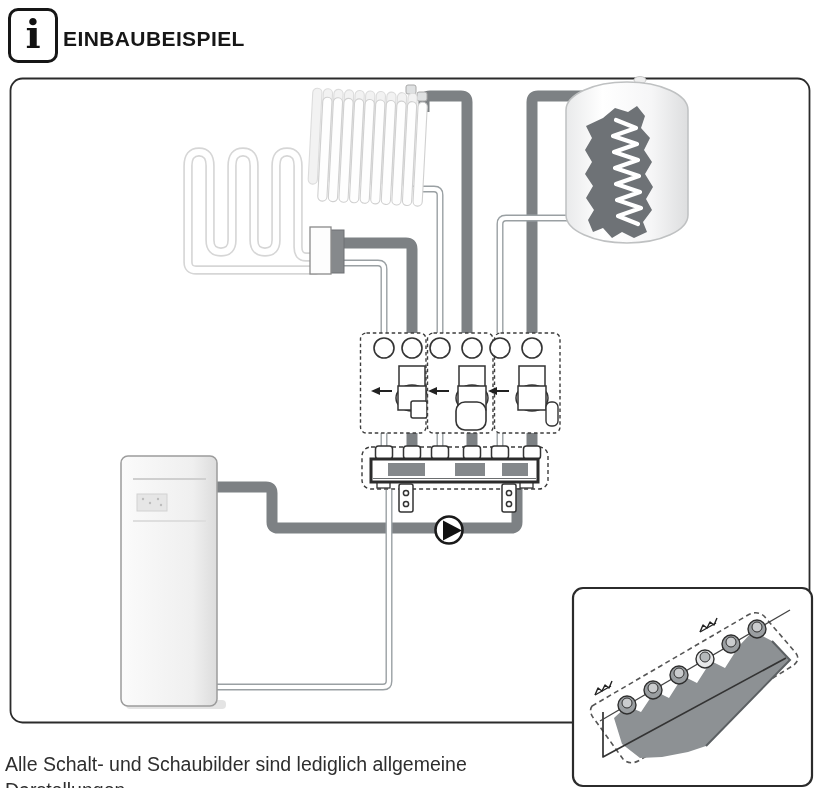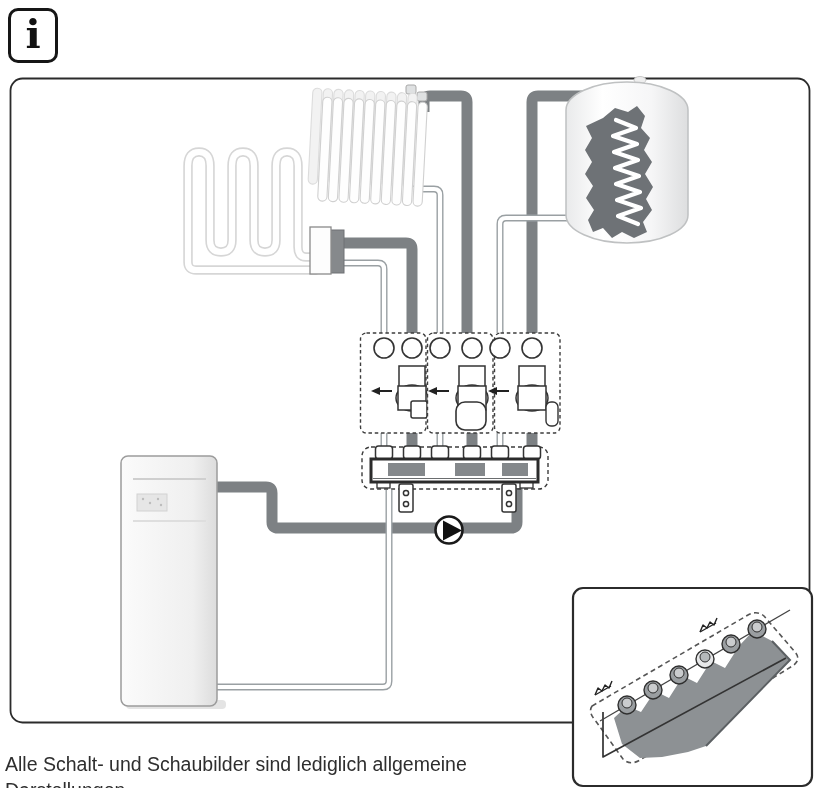--- a/index.html
+++ b/index.html
@@ -245,15 +245,16 @@
         <path d="M 595,695 l 16,-9"></path>
       </g>
     </g>
   </g>
 </svg>
 
 <div class="hdr">
   <div class="info-box">
     <span>i</span>
   </div>
+  <div class="page-title">EINBAUBEISPIEL</div>
 </div>
 
 <p class="caption">Alle Schalt- und Schaubilder sind lediglich allgemeine Darstellungen.</p>
 
 </body></html>

